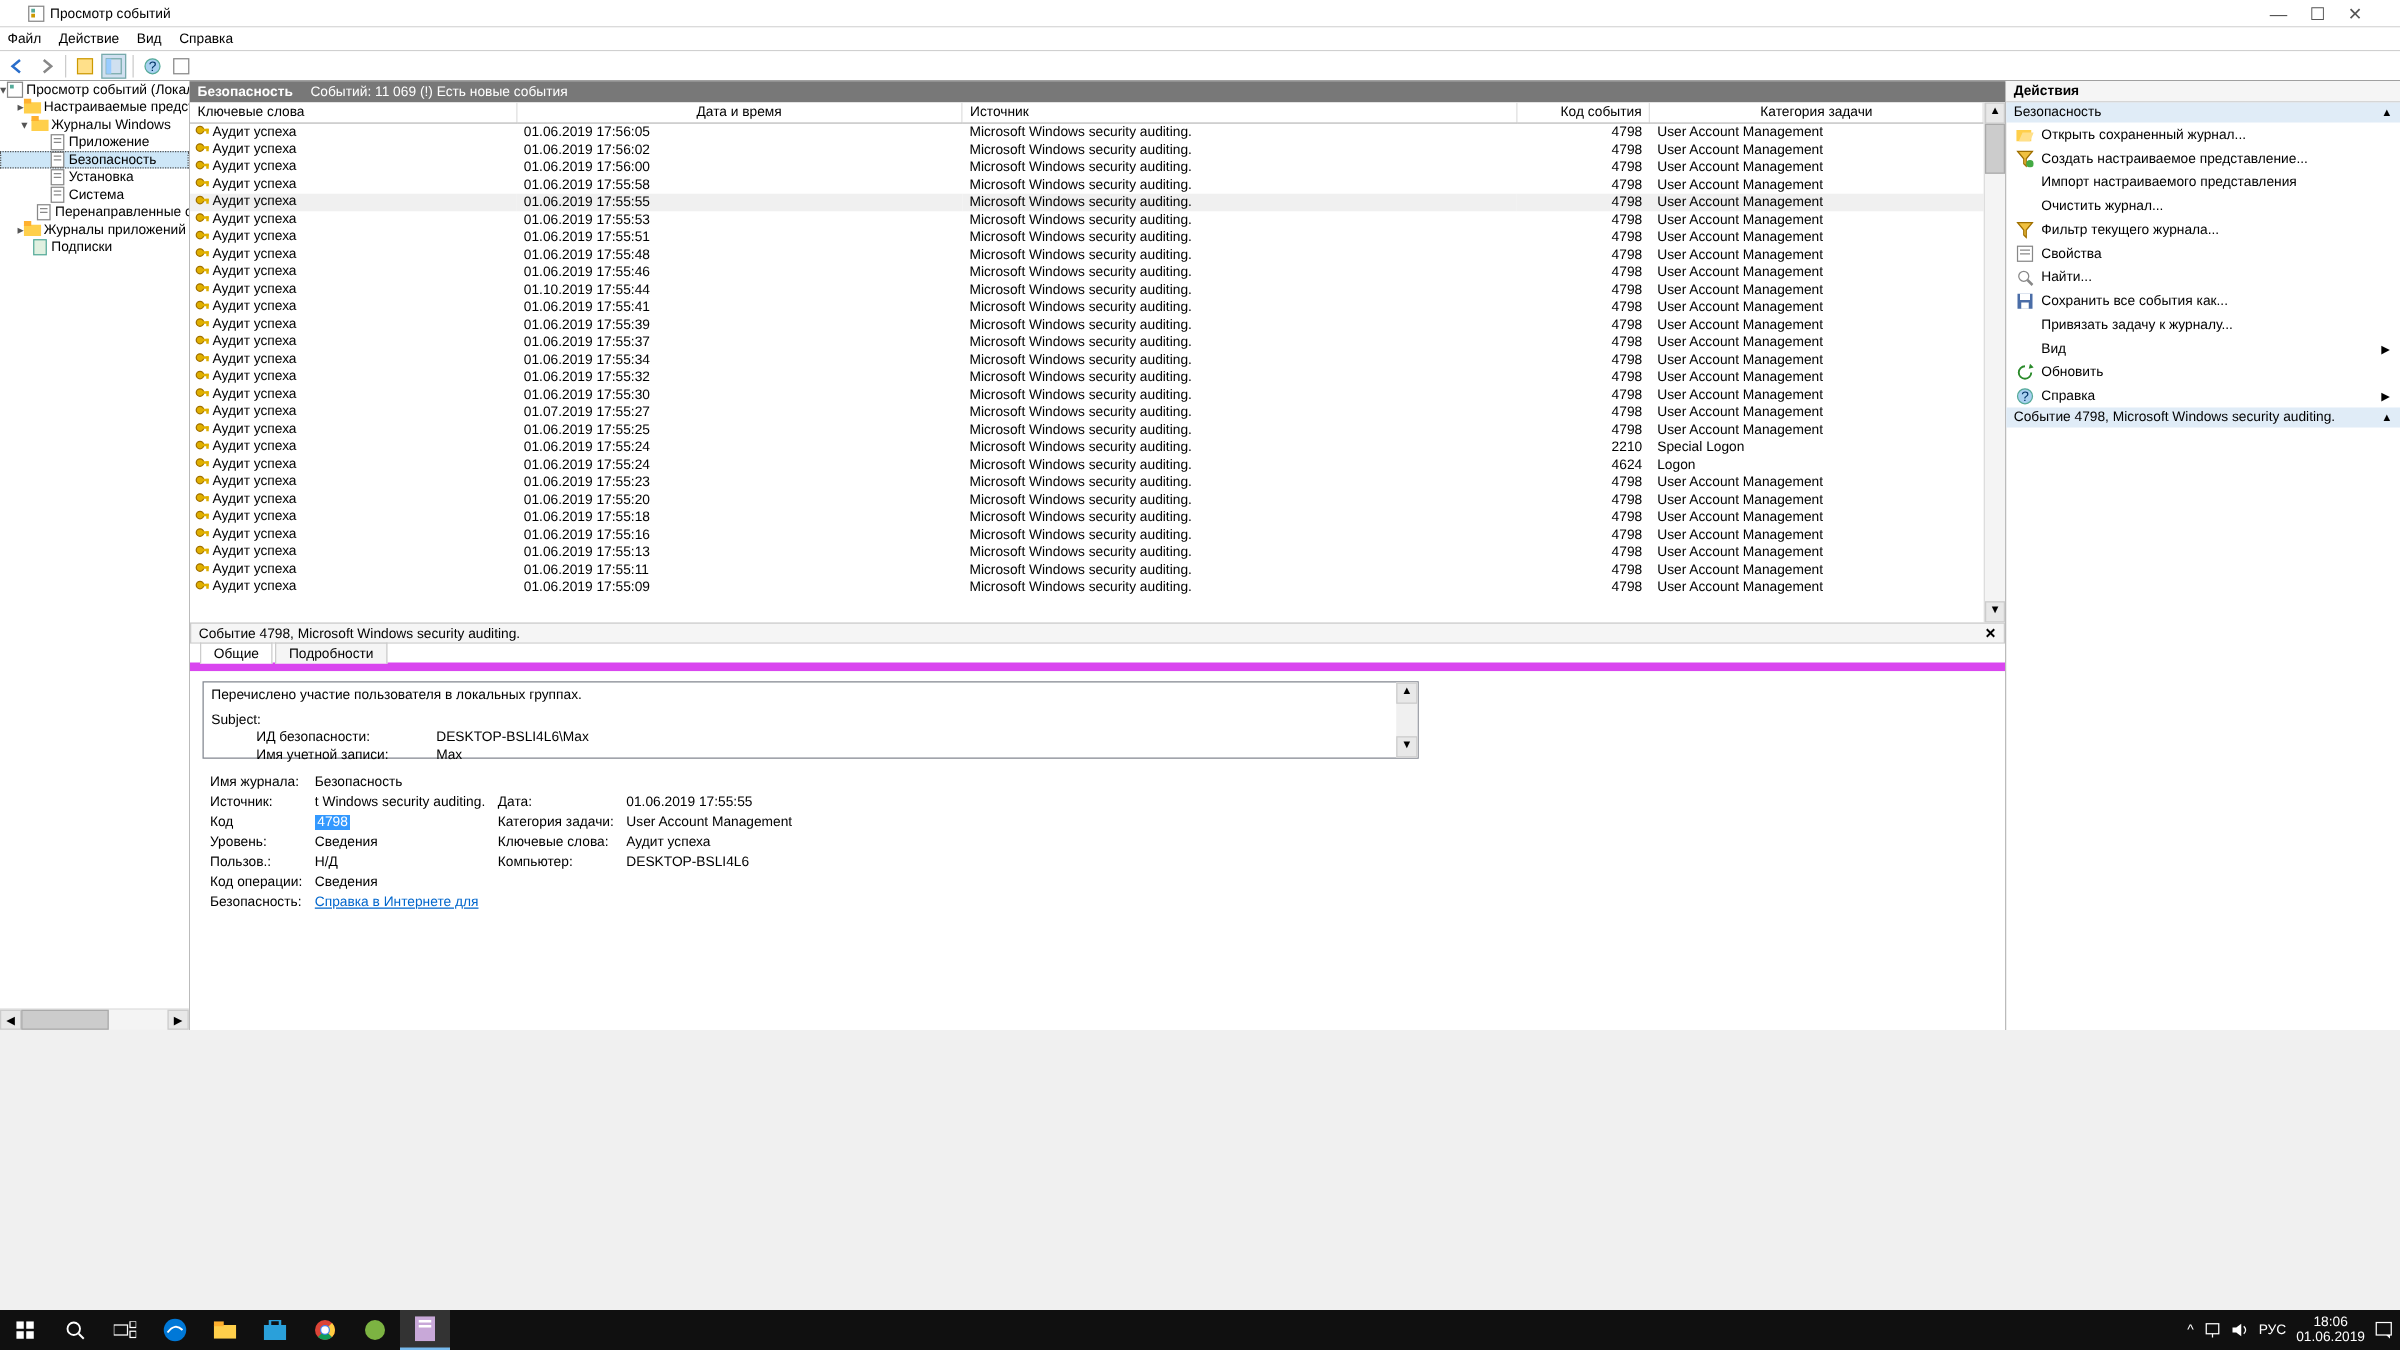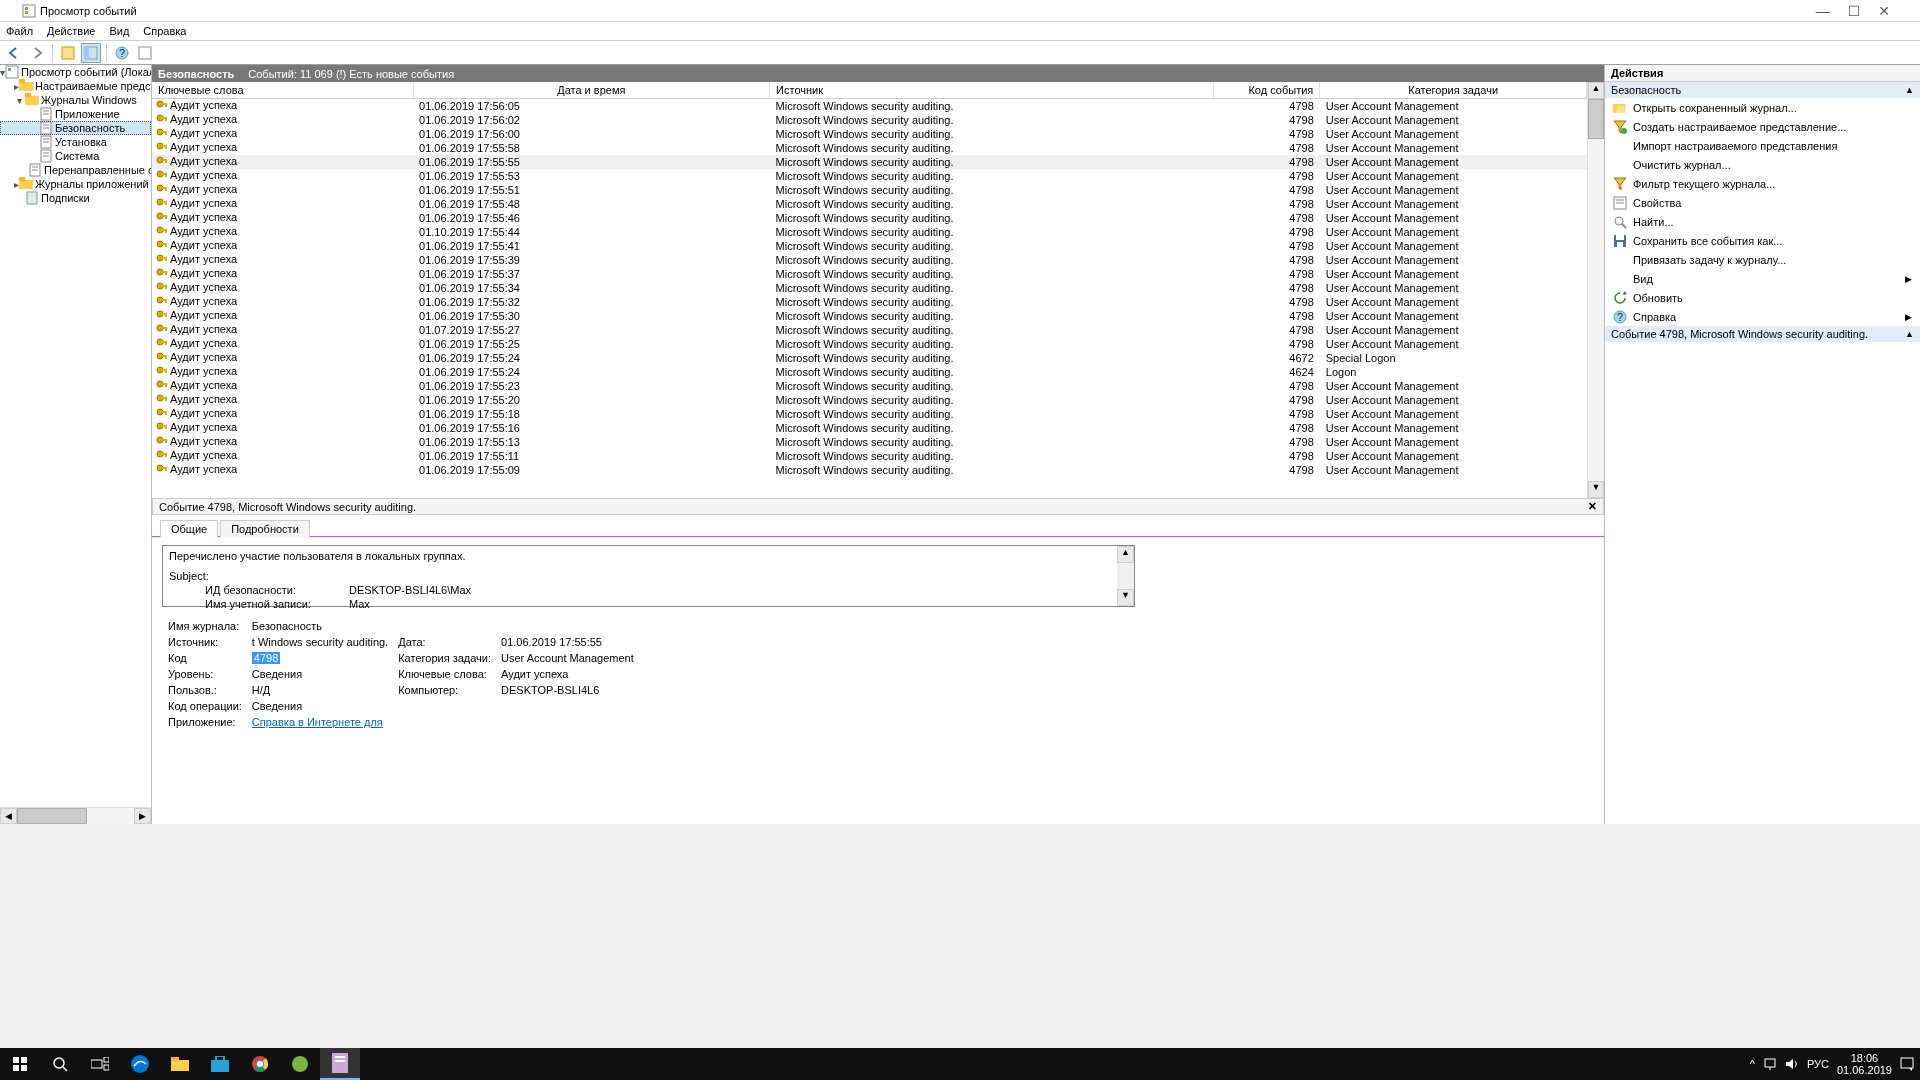--- a/index.html
+++ b/index.html
@@ -36,21 +36,21 @@
 .grid td{padding:0 6px;height:14px;white-space:nowrap;border:0;}
 .grid tr.sel td{background:#f0f0f0;}
 .grid td.key{padding-left:4px;}
 .key-icon{display:inline-block;width:12px;height:12px;vertical-align:middle;margin-right:2px;}
 .grid-scroll{width:17px;background:#f0f0f0;border-left:1px solid #ddd;display:flex;flex-direction:column;}
 .grid-scroll .sb-btn{height:17px;background:#e8e8e8;border:1px solid #ccc;text-align:center;font-size:9px;}
 .grid-scroll .track{flex:1;background:#f4f4f4;}
 .grid-scroll .thumb{width:100%;height:40px;background:#ccc;border:1px solid #aaa;}
 .detail-hdr{height:17px;background:#f5f5f5;border:1px solid #ccc;display:flex;align-items:center;padding:0 6px;}
 .detail-hdr .close{margin-left:auto;font-weight:bold;cursor:default;}
-.tabs{height:22px;display:flex;align-items:flex-end;background:#fff;border-bottom:1px solid #d946ef;padding-left:8px;}
+.tabs{height:22px;display:flex;align-items:flex-end;background:#fff;border-bottom:7px solid #d946ef;padding-left:8px;}
 .tab{padding:2px 10px;border:1px solid #ccc;border-bottom:none;background:#f5f5f5;margin-right:2px;position:relative;top:1px;}
 .tab.active{background:#fff;}
 .detail-body{flex:1;background:#fff;padding:8px 10px;}
 .detail-box{border:1px solid #828790;padding:4px 6px;margin-bottom:10px;height:62px;position:relative;width:973px;}
 .detail-box .scroll{position:absolute;right:0;top:0;bottom:0;width:17px;background:#f0f0f0;display:flex;flex-direction:column;}
 .detail-box .scroll .sb-btn{height:17px;background:#e8e8e8;border:1px solid #ccc;text-align:center;font-size:9px;}
 .detail-box .scroll .track{flex:1;}
 .props td{padding:1px 4px;white-space:nowrap;}
 .props .lbl{width:66px;}
 .props .val{width:116px;}
@@ -466,21 +466,21 @@
                 <td>User Account Management</td>
               </tr>
               <tr>
                 <td class="key"><span class="key-icon"><svg width="12" height="12">
                       <circle cx="4" cy="4" r="3" fill="#e0b000" stroke="#a07000"></circle>
                       <rect x="6" y="3" width="5" height="2" fill="#e0b000"></rect>
                       <rect x="9" y="3" width="2" height="4" fill="#e0b000"></rect>
                     </svg></span>Аудит успеха</td>
                 <td>01.06.2019 17:55:24</td>
                 <td>Microsoft Windows security auditing.</td>
-                <td style="text-align:right">4672</td>
+                <td style="text-align:right">2210</td>
                 <td>Special Logon</td>
               </tr>
               <tr>
                 <td class="key"><span class="key-icon"><svg width="12" height="12">
                       <circle cx="4" cy="4" r="3" fill="#e0b000" stroke="#a07000"></circle>
                       <rect x="6" y="3" width="5" height="2" fill="#e0b000"></rect>
                       <rect x="9" y="3" width="2" height="4" fill="#e0b000"></rect>
                     </svg></span>Аудит успеха</td>
                 <td>01.06.2019 17:55:24</td>
                 <td>Microsoft Windows security auditing.</td>
@@ -638,21 +638,21 @@
           <td class="lbl">Пользов.:</td>
           <td class="val">Н/Д</td>
           <td>Компьютер:</td>
           <td>DESKTOP-BSLI4L6</td>
         </tr>
         <tr>
           <td class="lbl">Код операции:</td>
           <td colspan="3">Сведения</td>
         </tr>
         <tr>
-          <td class="lbl">Приложение:</td>
+          <td class="lbl">Безопасность:</td>
           <td colspan="3"><span class="link">Справка в Интернете для </span></td>
         </tr>
       </tbody>
         </table>
     </div>
   </div>
 
   <div class="actions">
     <div class="hdr">Действия</div>
     <div class="section">

